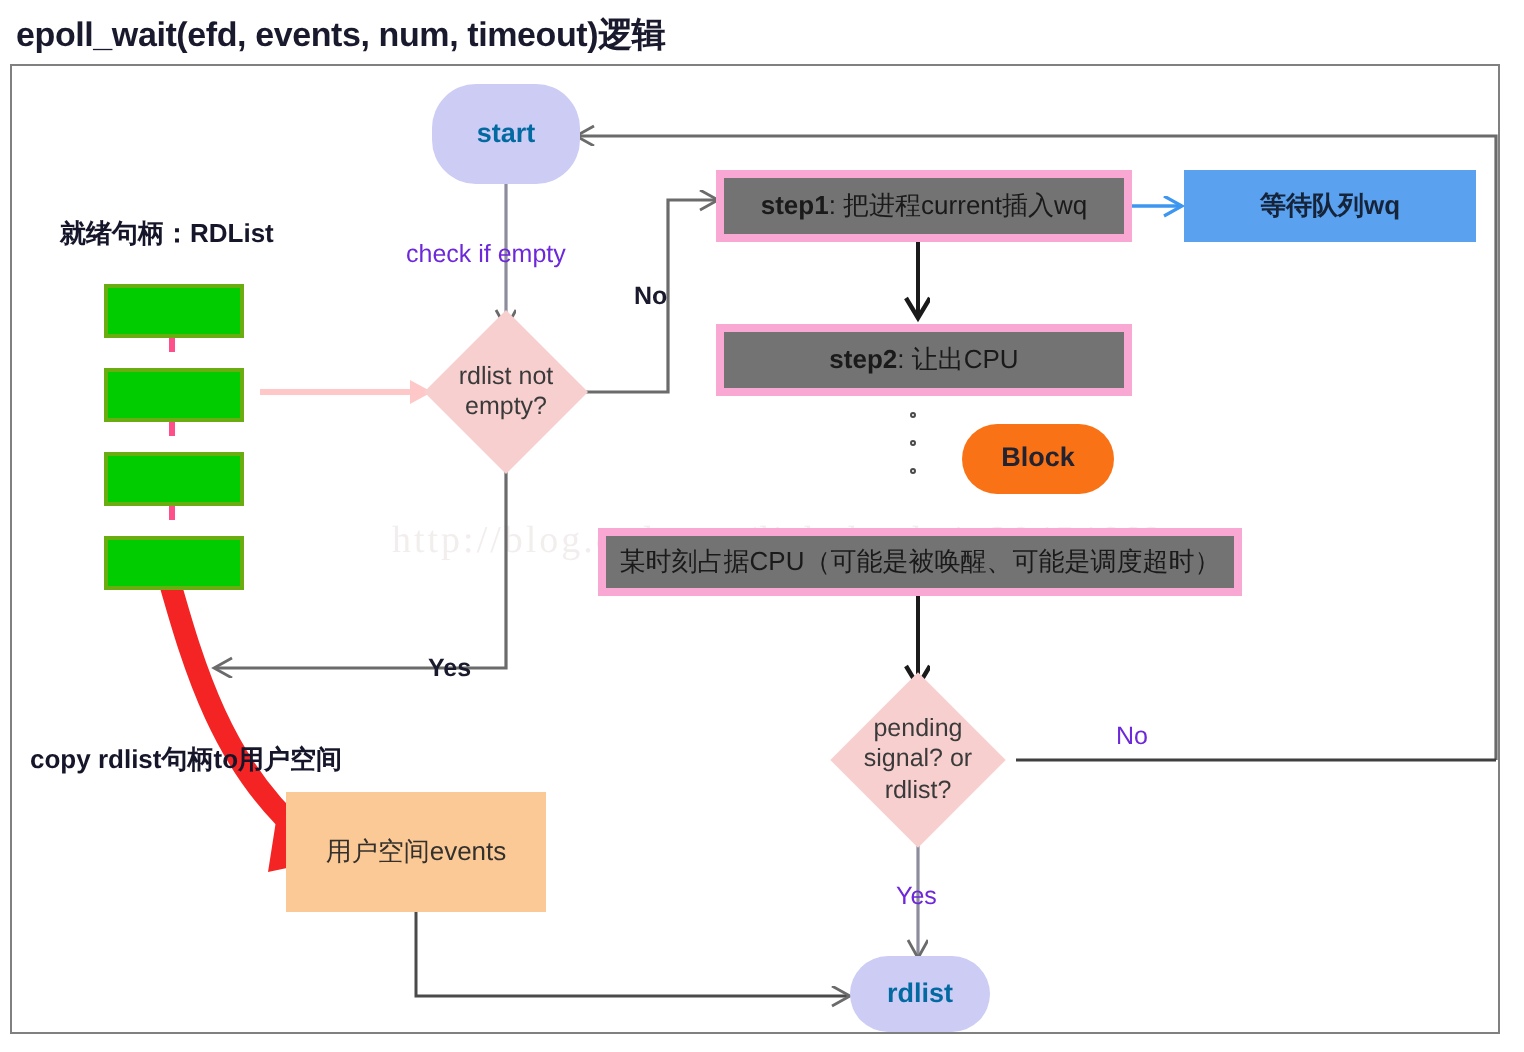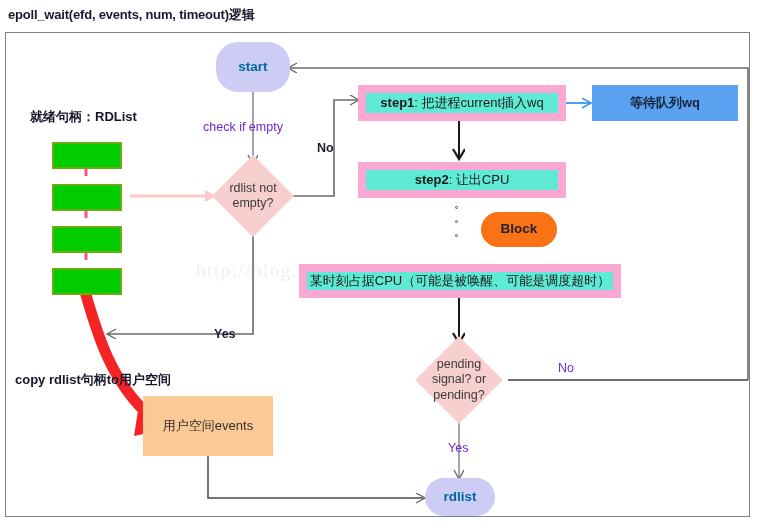--- a/index.html
+++ b/index.html
@@ -19,21 +19,21 @@
     width: 762px;
     height: 526px;
     background: #ffffff;
   }
   .abs { position: absolute; }
 
   
   #page-title {
     left: 8px;
     top: 6px;
-    font-size: 13px;
+    font-size: 17px;
     font-weight: bold;
     color: #1a1a2e;
     letter-spacing: -0.2px;
     white-space: nowrap;
   }
 
   
   #diagram-frame {
     left: 5px;
     top: 32px;
@@ -61,22 +61,22 @@
     line-height: 1.25;
   }
   .terminator {
     background: #ccccf5;
     border-radius: 22px;
     font-weight: bold;
     font-size: 13.5px;
     color: #0369a1;
   }
   .process-box {
-    background: #5eead4;
-    border: 8px solid #f9a8d4;
+    background: #737373;
+    border: 4px solid #f9a8d4;
     font-size: 13px;
     color: #1a1a1a;
   }
   .process-box b { font-weight: bold; }
   .wq-box {
     background: #5aa2f0;
     font-size: 13px;
     font-weight: bold;
     color: #16243a;
   }
@@ -288,21 +288,21 @@
 
   <div class="abs node process-box" style="left:299px; top:264px; width:322px; height:34px;">
     <span>某时刻占据CPU（可能是被唤醒、可能是调度超时）</span>
   </div>
 
   <div class="abs node decision" style="left:410px; top:342px; width:98px; height:76px;">
     <div class="diamond-bg" style="width:62px; height:62px; left:18px; top:7px;"></div>
     <div class="dtext">
       <div>pending</div>
       <div>signal? or</div>
-      <div>pending?</div>
+      <div>rdlist?</div>
     </div>
   </div>
 
   <div class="abs edge-label" style="left:558px; top:361px;">No</div>
 
   <div class="abs edge-label" style="left:448px; top:441px;">Yes</div>
 
   <div class="abs node terminator" style="left:425px; top:478px; width:70px; height:38px;">
     <span>rdlist</span>
   </div>

